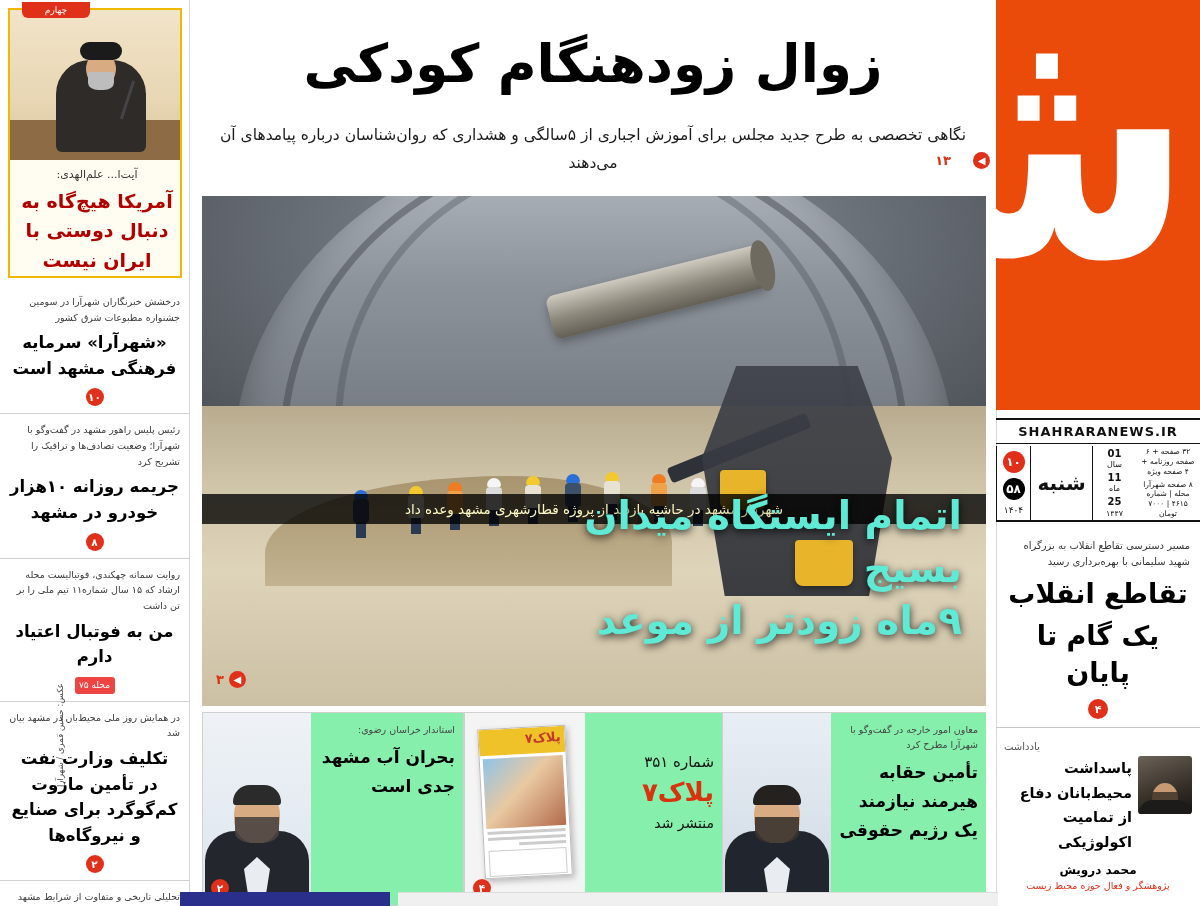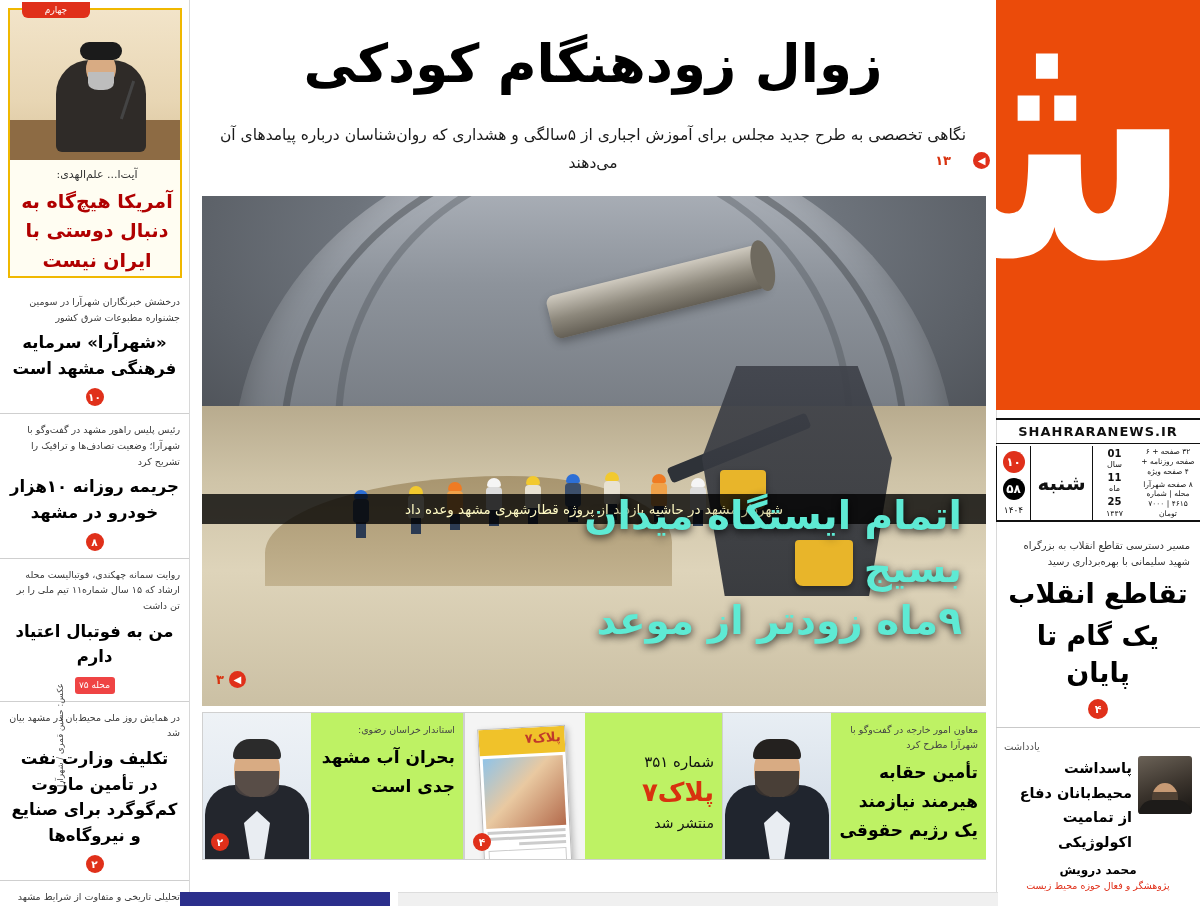--- a/index.html
+++ b/index.html
@@ -298,21 +298,21 @@
   .credit-wrap {
     position: absolute; left: 0px; top: 430px; width: 14px; height: 200px; overflow: visible;
   }
 
   
   .bottom-strip {
     position: absolute; top: 712px; left: 12px; width: 784px; height: 180px;
     display: flex; flex-direction: row-reverse;
   }
   .bs-card {
-    position: relative; height: 148px; border: 1px solid #d0d0d0; background: #bef264;
+    position: relative; height: 194px; border: 1px solid #d0d0d0; background: #86efac;
     display: flex; flex-direction: row-reverse; overflow: hidden;
   }
   .bs-card.c1 { width: 262px; }
   .bs-card.c2 { width: 258px; border-right: none; }
   .bs-card.c3 { width: 264px; border-right: none; }
   .bs-photo { flex: 0 0 108px; position: relative; overflow: hidden; background: #dfe6ee; }
   .bs-text { flex: 1; padding: 9px 8px; display: flex; flex-direction: column; }
   .bs-kicker { font-size: 9.5px; color: #444; text-align: right; line-height: 1.6; }
   .bs-head { font-size: 17px; font-weight: bold; color: #000; text-align: right; line-height: 1.7; margin-top: 6px; }
   .bs-badge {
@@ -472,21 +472,21 @@
         <div class="si-kicker">در همایش روز ملی محیط‌بان در مشهد بیان شد</div>
         <div class="si-head">تکلیف وزارت نفت در تأمین مازوت کم‌گوگرد برای صنایع و نیروگاه‌ها</div>
         <div class="si-badge">۲</div>
       </div>
       <div class="side-item" style="border-bottom:none;">
         <div class="si-kicker">تحلیلی تاریخی و متفاوت از شرایط مشهد در دوران عصر محمدشاه قاجار</div>
 
       </div>
     </div>
 
-    <div style="position:absolute;top:2px;left:22px;width:68px;height:16px;background:#e0301a;border-radius:0 0 6px 6px;display:flex;align-items:center;justify-content:center;color:#fff;font-size:9px;">چهارم</div>
+    <div style="position:absolute;top:2px;left:22px;width:68px;height:16px;background:#e0301a;border-radius:0 0 6px 6px;display:flex;align-items:center;justify-content:center;color:#fff;font-size:9px;font-family:Liberation Serif, serif;">چهارم</div>
   </div>
 
   <div class="center">
 
     <div class="lead-head">زوال زودهنگام کودکی</div>
     <div class="lead-sub">نگاهی تخصصی به طرح جدید مجلس برای آموزش اجباری از ۵سالگی و هشداری که روان‌شناسان درباره پیامدهای آن می‌دهند</div>
     <div class="lead-nav">
       <span class="nav-num">۱۳</span>
       <span class="nav-arrow">◀</span>
     </div>

